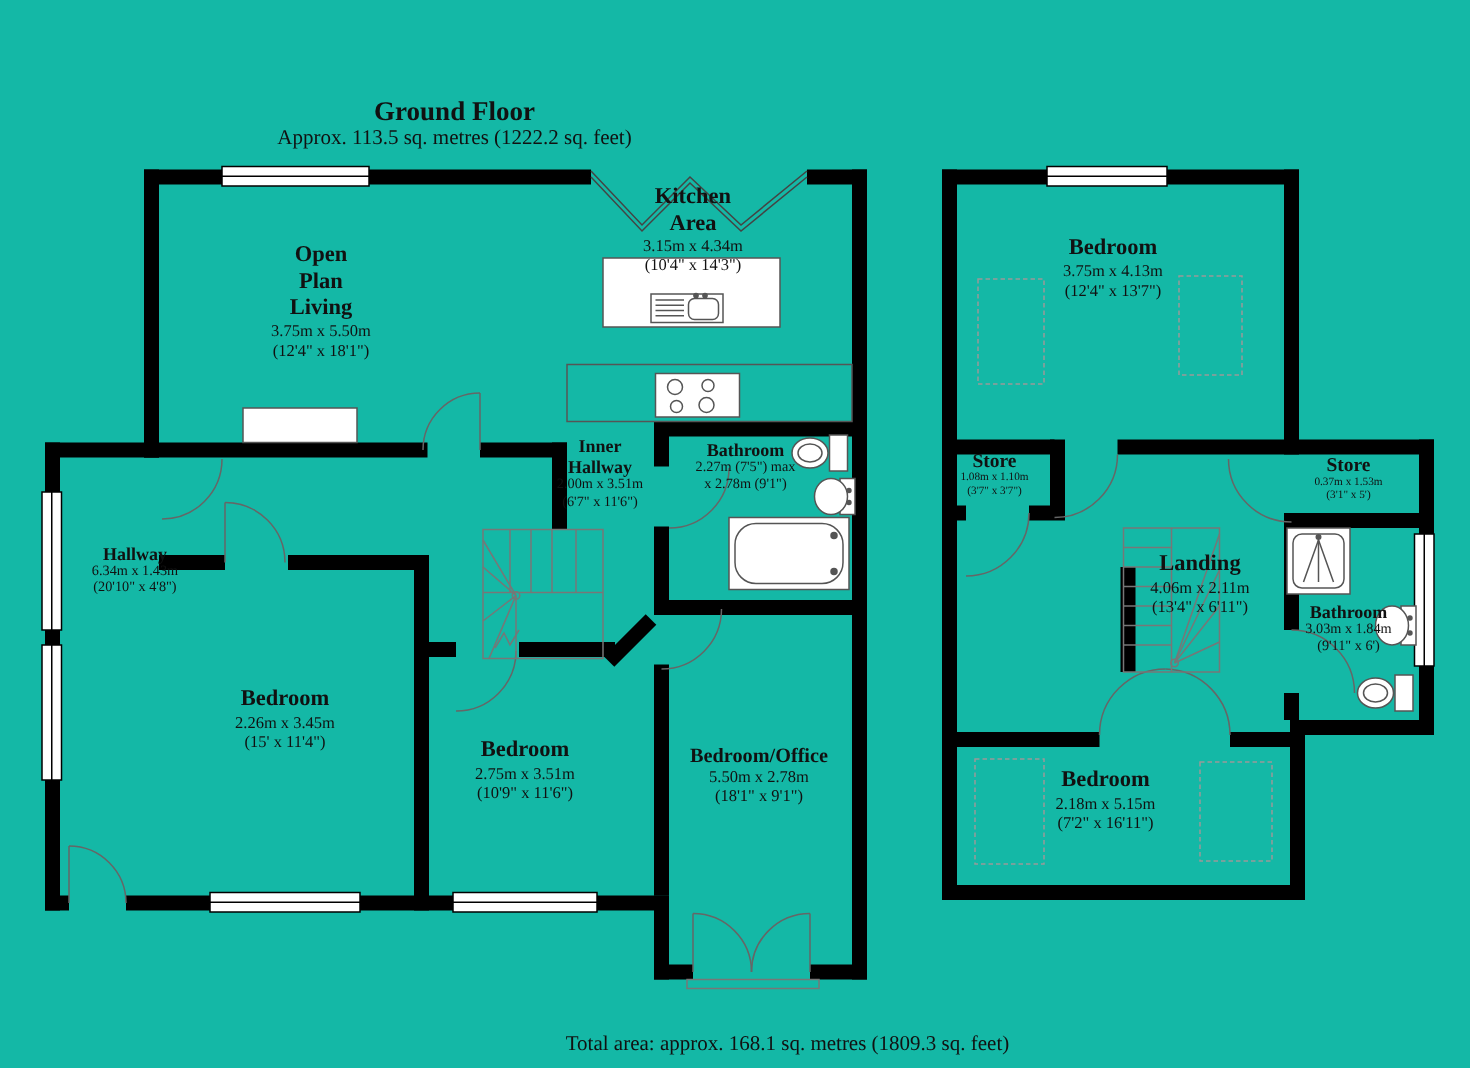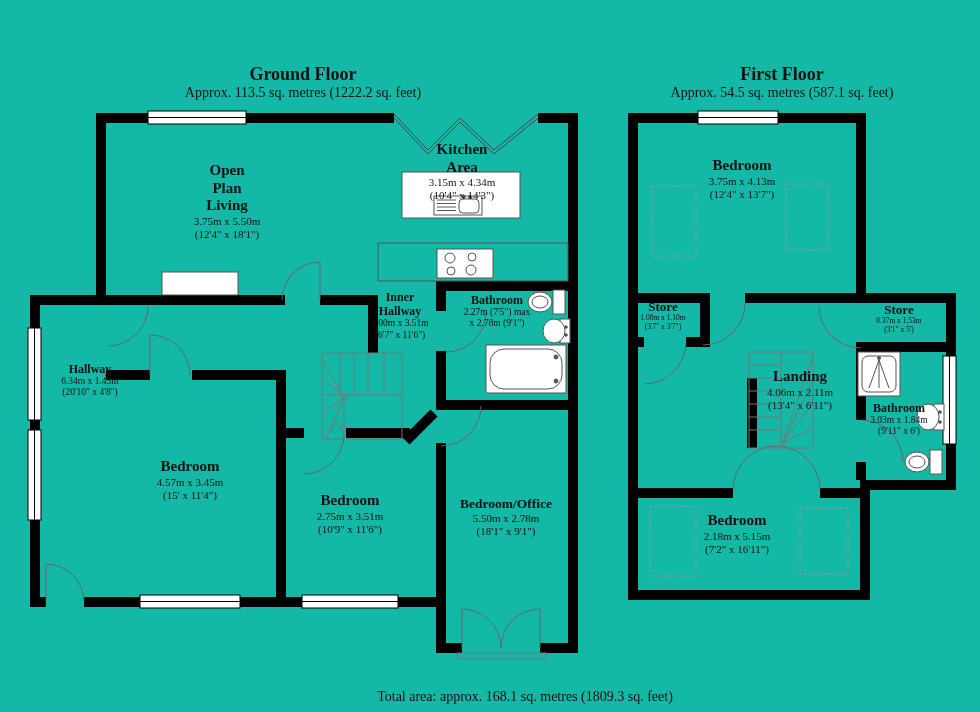--- a/index.html
+++ b/index.html
@@ -274,34 +274,30 @@
     <rect x="786" y="184" width="42" height="66"></rect>
     <rect x="650" y="506" width="46" height="70"></rect>
     <rect x="800" y="508" width="48" height="66"></rect>
   </g>
 </svg>
 
 <div class="lbl" style="left:303px;top:64px;">
   <div class="title">Ground Floor</div>
   <div class="sub">Approx. 113.5 sq. metres (1222.2 sq. feet)</div>
 </div>
-<div class="lbl" style="left:782px;top:64px;">
-  <div class="title">First Floor</div>
-  <div class="sub">Approx. 54.5 sq. metres (587.1 sq. feet)</div>
-</div>
-
-<div class="lbl" style="left:227px;top:162px;">
+
+<div class="lbl" style="left:214px;top:162px;">
   <div class="nm">Open</div>
   <div class="nm">Plan</div>
   <div class="nm">Living</div>
   <div class="dm">3.75m x 5.50m</div>
   <div class="dm">(12'4" x 18'1")</div>
 </div>
 
-<div class="lbl" style="left:462px;top:123px;margin-top:18px;">
+<div class="lbl" style="left:462px;top:123px;">
   <div class="nm">Kitchen</div>
   <div class="nm">Area</div>
   <div class="dm">3.15m x 4.34m</div>
   <div class="dm">(10'4" x 14'3")</div>
 </div>
 
 <div class="lbl" style="left:400px;top:290px;">
   <div class="nm-md">Inner</div>
   <div class="nm-md">Hallway</div>
   <div class="dm-md">2.00m x 3.51m</div>
@@ -315,21 +311,21 @@
 </div>
 
 <div class="lbl" style="left:90px;top:362px;">
   <div class="nm-md">Hallway</div>
   <div class="dm-md">6.34m x 1.43m</div>
   <div class="dm-md">(20'10" x 4'8")</div>
 </div>
 
 <div class="lbl" style="left:190px;top:458px;">
   <div class="nm">Bedroom</div>
-  <div class="dm">4.57m x 3.45m</div>
+  <div class="dm">2.26m x 3.45m</div>
   <div class="dm">(15' x 11'4")</div>
 </div>
 
 <div class="lbl" style="left:350px;top:492px;">
   <div class="nm">Bedroom</div>
   <div class="dm">2.75m x 3.51m</div>
   <div class="dm">(10'9" x 11'6")</div>
 </div>
 
 <div class="lbl" style="left:506px;top:496px;">

